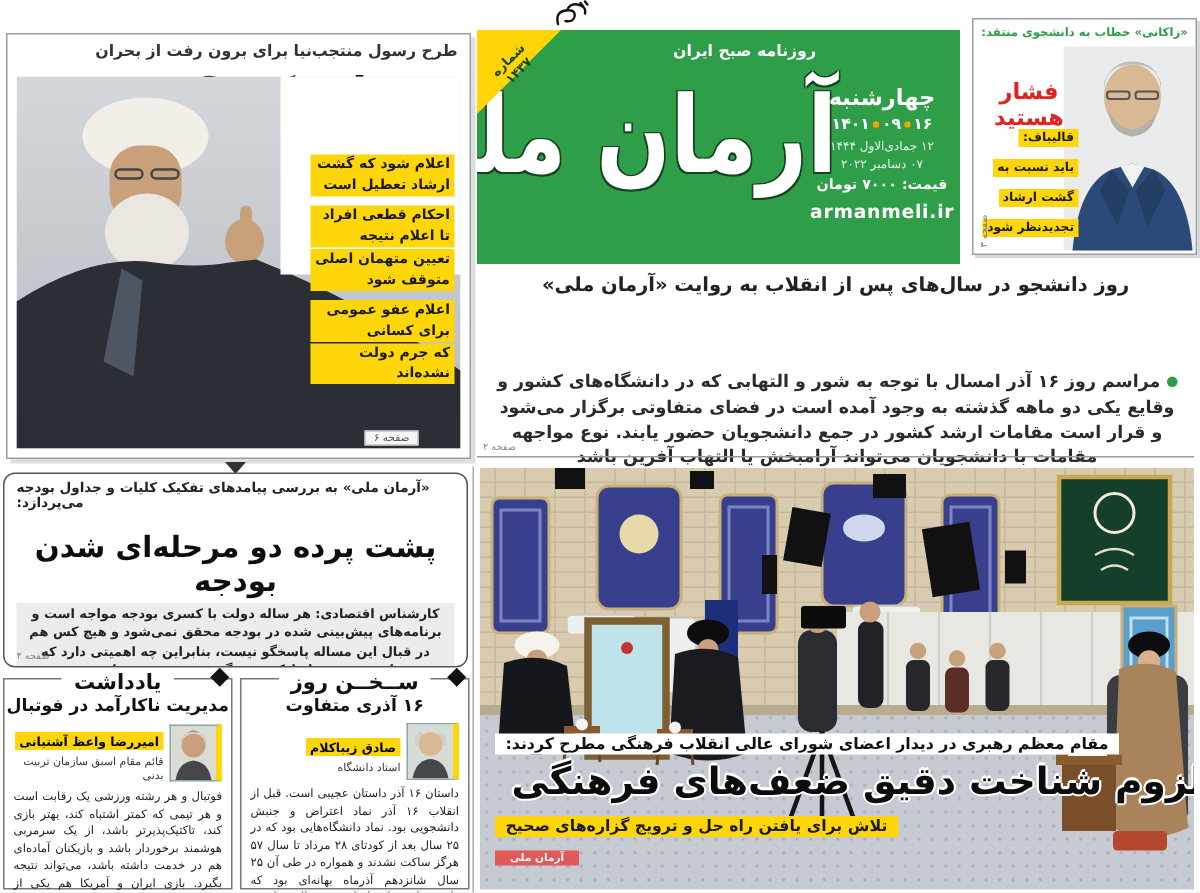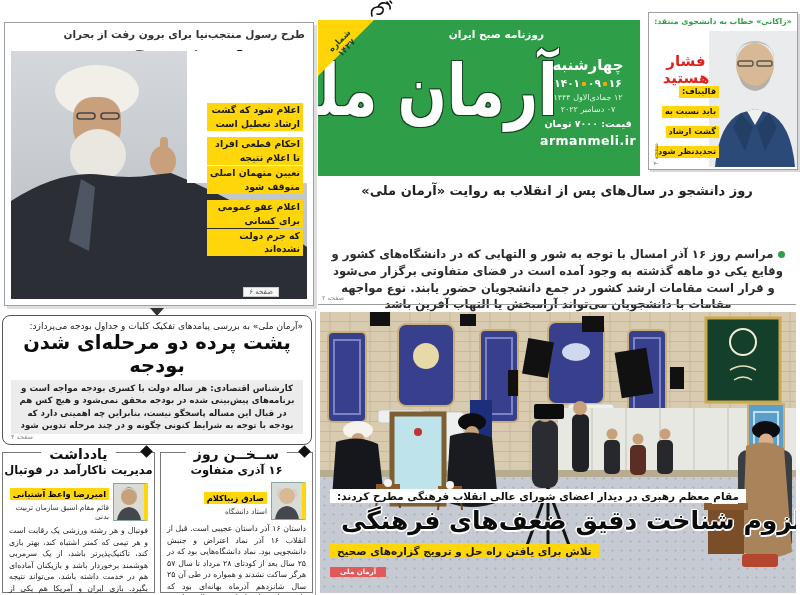--- a/index.html
+++ b/index.html
@@ -54,22 +54,22 @@
             color:#2b2b2b;line-height:1.45;}
   .gdot{display:inline-block;width:7px;height:7px;border-radius:50%;background:#2f9e48;margin-left:4px;}
   .lead-page{left:322px;top:294px;font-size:6.5px;color:#888;}
   .hline{background:#9a9a9a;height:1px;}
   .vline{background:#aaaaaa;width:1px;}
   
   .bbox{left:2px;top:315px;width:310px;height:130px;border:1.5px solid #555;border-radius:8px;
         background:#fff;box-sizing:border-box;padding:5px 8px 4px;overflow:hidden;}
   .b-pointer{left:150px;top:308px;width:0;height:0;border-left:7px solid transparent;
              border-right:7px solid transparent;border-top:8px solid #333;}
-  .b-kicker{text-align:right;font-size:9px;font-weight:400;color:#222;}
-  .b-head{text-align:center;font-size:19.5px;font-weight:900;color:#0d0d0d;margin-top:0;}
+  .b-kicker{text-align:left;font-size:9px;font-weight:700;color:#222;}
+  .b-head{text-align:center;font-size:19.5px;font-weight:900;color:#0d0d0d;margin-top:12px;}
   .b-quote{margin-top:3px;background:#ececec;padding:2px 4px;font-size:8.6px;font-weight:700;
            color:#222;text-align:center;line-height:1.45;}
   .b-page{position:absolute;left:8px;bottom:3px;font-size:6.5px;color:#888;}
   
   .col{top:452px;width:153px;height:141px;border:1px solid #777;background:#fff;box-sizing:border-box;}
   .col-note{left:2px;}
   .col-speech{left:160px;}
   .col-tab{position:absolute;top:-9px;left:0;right:0;text-align:center;}
   .col-tab b{background:#fff;padding:0 8px;font-size:14px;font-weight:900;color:#111;}
   .col-diamond{position:absolute;right:3px;top:-6px;width:9px;height:9px;background:#111;transform:rotate(45deg);}

